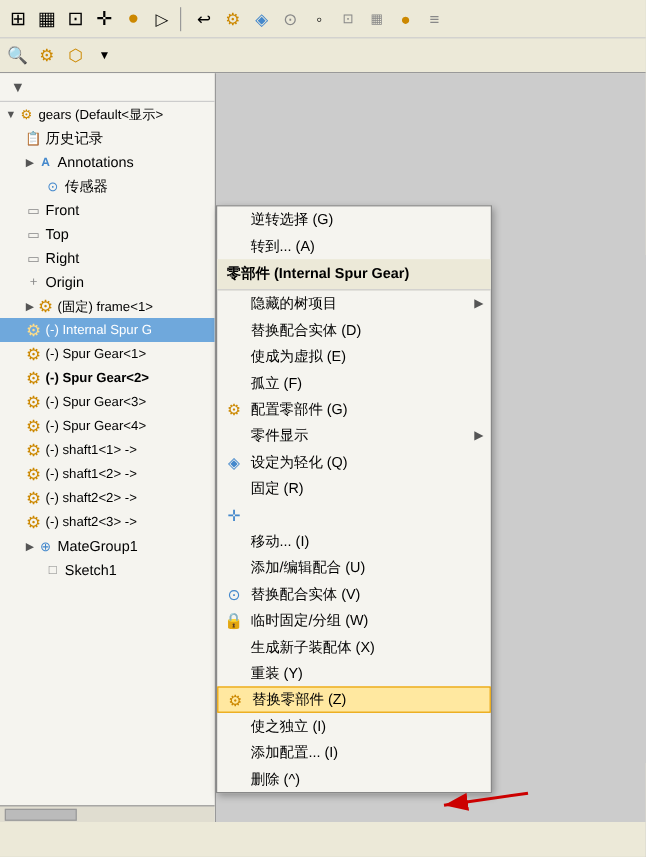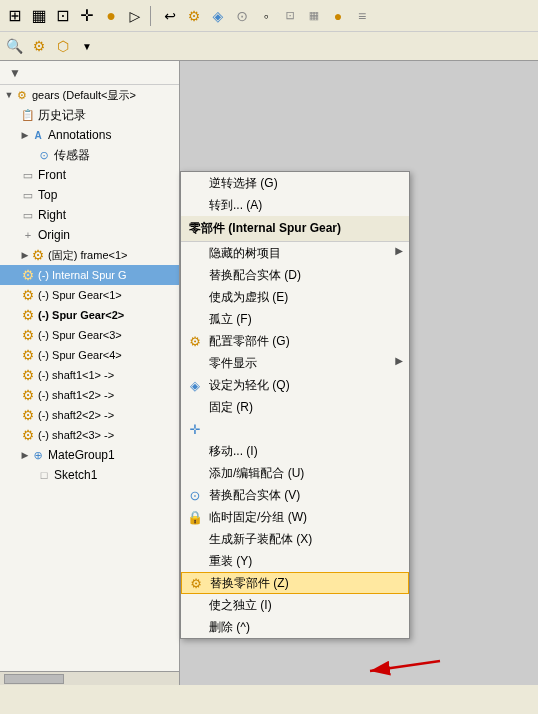--- a/index.html
+++ b/index.html
@@ -154,20 +154,21 @@
       top: 110px;
       width: 230px;
       background: #f5f4ef;
       border: 1px solid #888;
       box-shadow: 2px 2px 6px rgba(0,0,0,0.3);
       z-index: 100;
     }
 
     .menu-item {
       display: flex;
+      align-items: center;
       padding: 3px 13px 3px 28px;
       cursor: pointer;
       height: 22px;
       font-size: 12px;
       position: relative;
       white-space: nowrap;
     }
 
     .menu-item-icon {
       position: absolute;
@@ -455,20 +456,23 @@
       </div>
 
       <div class="menu-item highlighted-menu-item" style="display:flex; align-items:center; padding: 3px 8px 3px 28px; cursor:pointer; height:22px; font-size:12px; position:relative; white-space:nowrap;">
         <span class="menu-item-icon" style="color:#cc8800; position:absolute; left:4px; top:50%; transform:translateY(-50%); width:20px; height:20px; display:flex; align-items:center; justify-content:center; font-size:13px;">⚙</span>
         <span>替换零部件 (Z)</span>
       </div>
       <div class="menu-item">
         <span>使之独立 (I)</span>
       </div>
       <div class="menu-item">
+        <span>添加配置... (I)</span>
+      </div>
+      <div class="menu-item">
         <span>删除 (^)</span>
       </div>
     </div>
 
     <svg class="red-arrow" style="position:absolute; left:350px; top:580px; width:100px; height:50px; pointer-events:none; z-index:200;" viewBox="0 0 100 50">
       <defs>
         <marker id="arrowhead" markerWidth="8" markerHeight="6" refX="8" refY="3" orient="auto">
           <polygon points="0 0, 8 3, 0 6" fill="#cc0000"></polygon>
         </marker>
       </defs>

